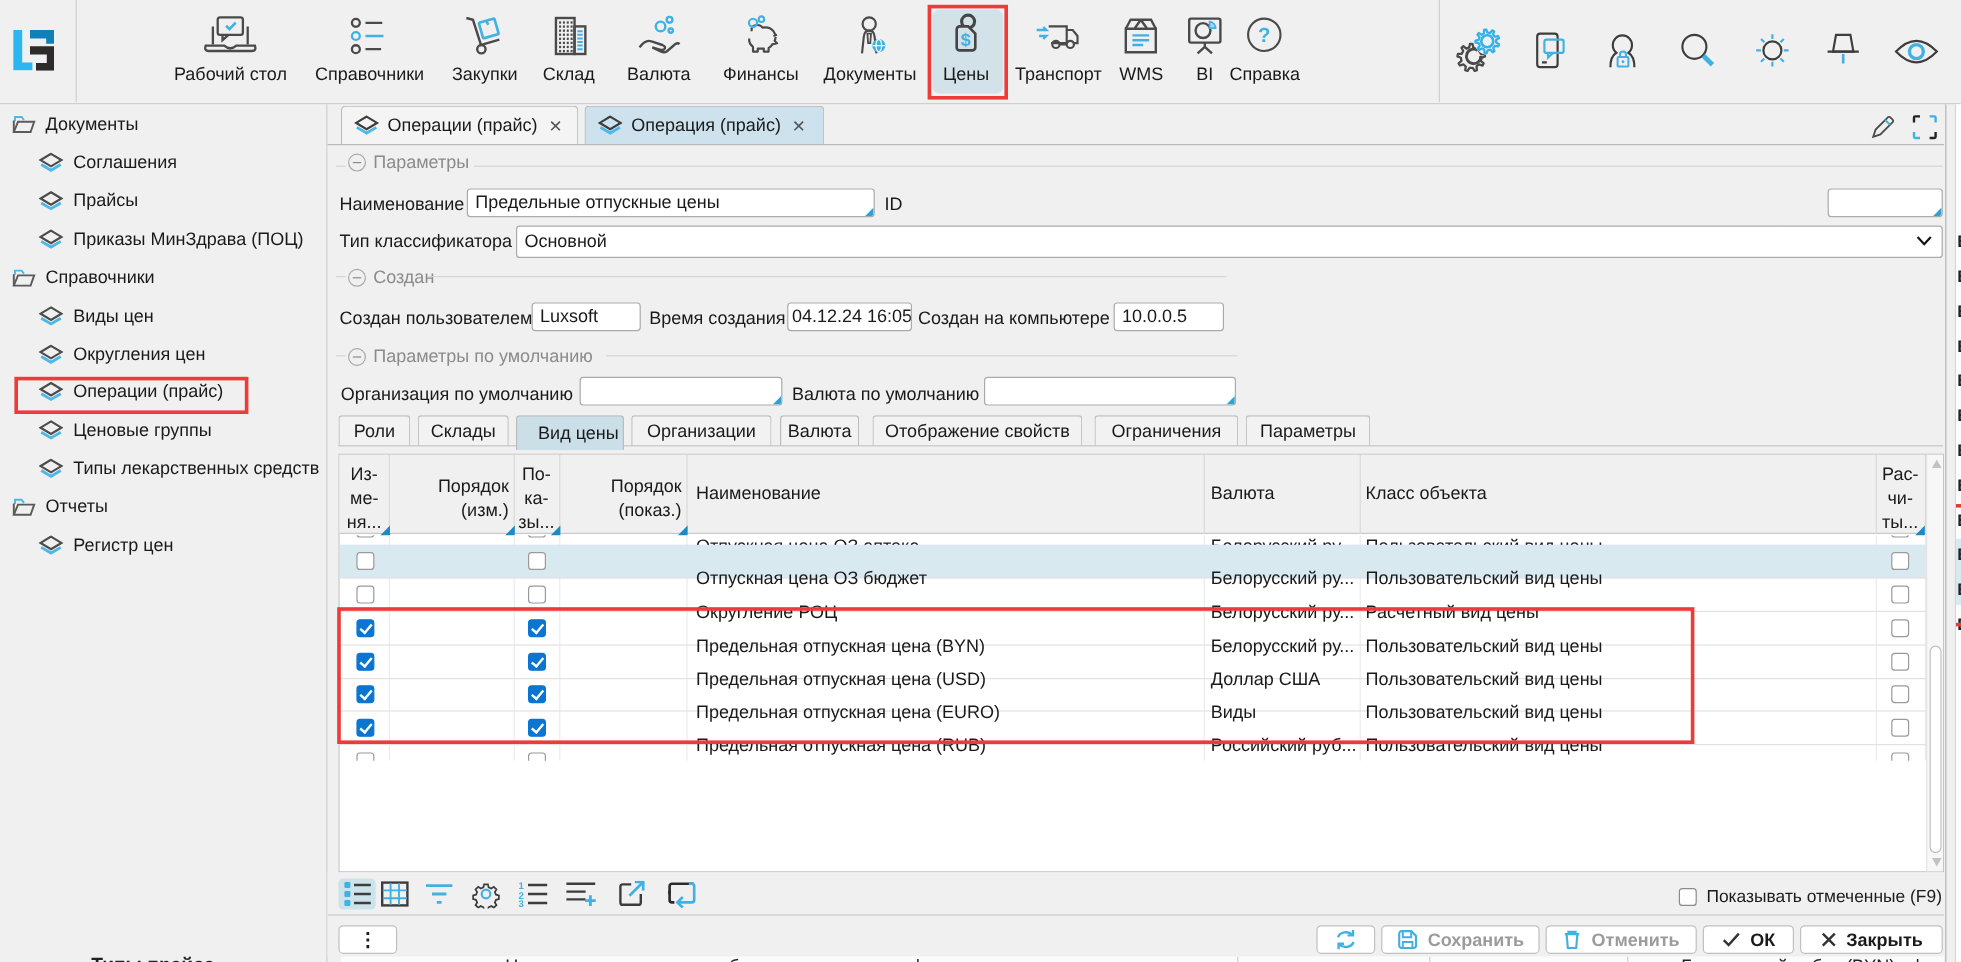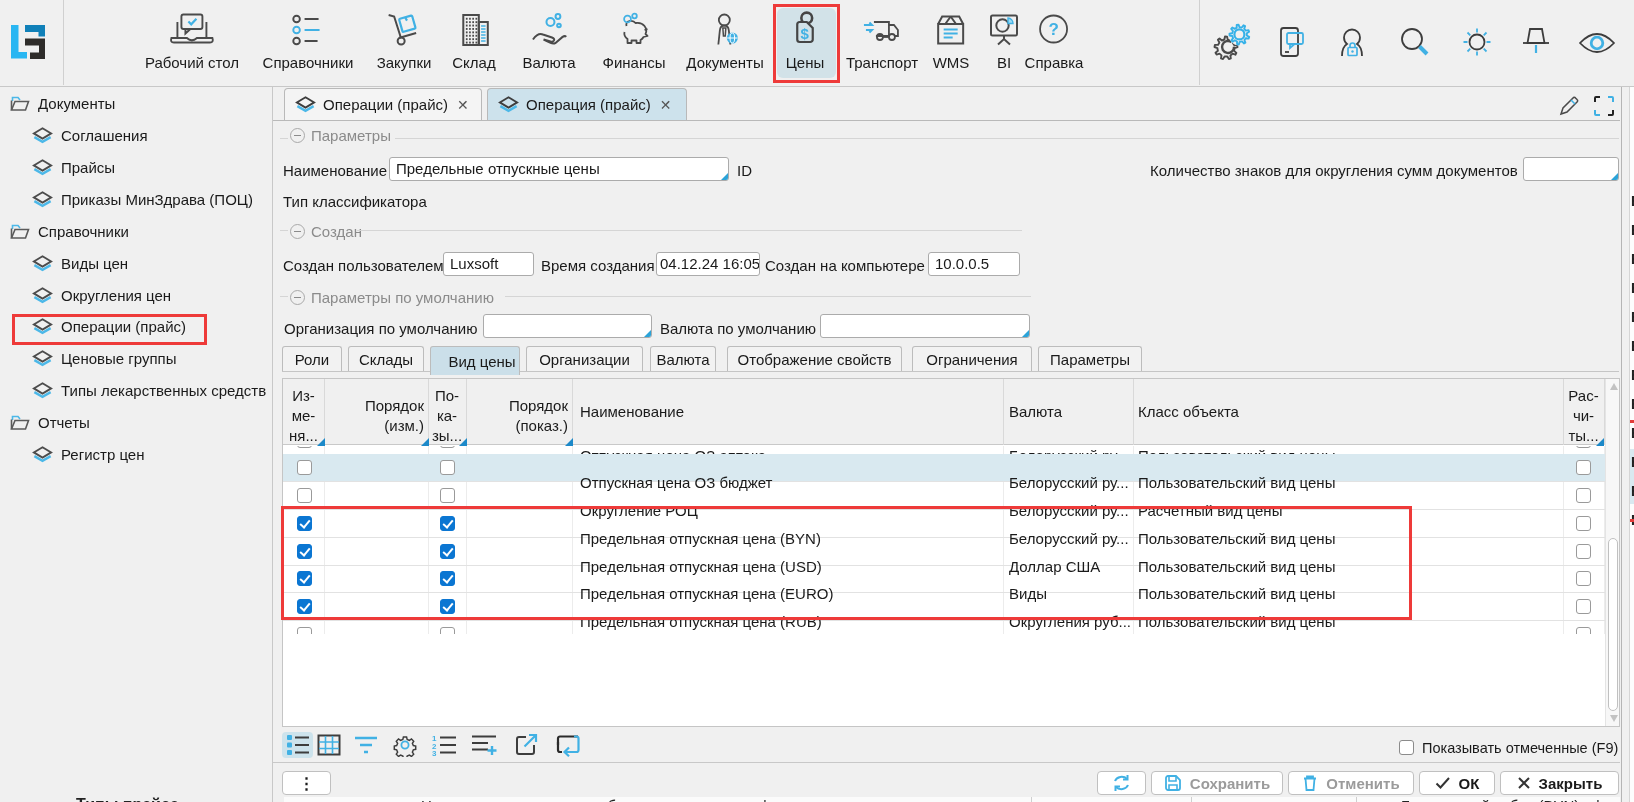--- a/index.html
+++ b/index.html
@@ -404,23 +404,27 @@
  </g>
 </svg>
 <div id="ptabline"></div>
 
 <div class="abs" style="left:7px;top:51px;width:8px;height:1px;background:#d5d5d5"></div>
     <div class="grp" style="left:17px;top:40px"><span class="minus"></span>Параметры</div>
 <div class="grpline" style="left:122px;top:51px;width:1224px"></div>
 <div class="flabel" style="left:10px;top:75px">Наименование</div>
 <div class="finput bluecorner" style="left:116px;top:70px;width:340px">Предельные отпускные цены</div>
 <div class="flabel" style="left:464px;top:75px">ID</div>
-<div class="flabel" style="left:877px;top:75px">Количество знаков для округления сумм документов</div>
 <div class="finput bluecorner" style="left:1250px;top:70px;width:96px"></div>
 <div class="flabel" style="left:10px;top:106px">Тип классификатора</div>
+<div class="finput" style="left:157px;top:101px;width:1189px;height:27px;line-height:25px">Основной
+<svg class="abs" style="right:8px;top:7px" width="13" height="9" viewBox="0 0 13 9">
+        <path d="M1 1.5 L6.5 7.5 L12 1.5" fill="none" stroke="#111" stroke-width="1.8"></path>
+      </svg>
+</div>
 
 <div class="abs" style="left:7px;top:143px;width:8px;height:1px;background:#d5d5d5"></div>
     <div class="grp" style="left:17px;top:136px"><span class="minus"></span>Создан</div>
 <div class="grpline" style="left:84px;top:143px;width:665px"></div>
 <div class="flabel" style="left:10px;top:170px">Создан пользователем</div>
 <div class="finput" style="left:170px;top:165px;width:91px">Luxsoft</div>
 <div class="flabel" style="left:268px;top:170px">Время создания</div>
 <div class="finput" style="left:383px;top:165px;width:104px;padding:0 3px">04.12.24 16:05</div>
 <div class="flabel" style="left:492px;top:170px">Создан на компьютере</div>
 <div class="finput" style="left:655px;top:165px;width:92px">10.0.0.5</div>
@@ -522,21 +526,21 @@
           <span class="cb on" style="left:157px"></span>
   <span class="ct" style="left:297px">Предельная отпускная цена (EURO)</span>
   <span class="ct" style="left:726px">Виды</span>
   <span class="ct" style="left:855px">Пользовательский вид цены</span>
   <span class="cb" style="left:1293px"></span>
  </div>
  <div class="grow" style="top:147px">
   <span class="cb on" style="left:14px"></span>
           <span class="cb on" style="left:157px"></span>
   <span class="ct" style="left:297px">Предельная отпускная цена (RUB)</span>
-  <span class="ct" style="left:726px">Округления руб...</span>
+  <span class="ct" style="left:726px">Российский руб...</span>
   <span class="ct" style="left:855px">Пользовательский вид цены</span>
   <span class="cb" style="left:1293px"></span>
  </div>
  <div class="grow" style="top:175px;border-bottom:none">
   <span class="cb" style="left:14px"></span>
           <span class="cb" style="left:157px"></span>
   <span class="cb" style="left:1293px"></span>
  </div>
 </div>
 <div id="gsb">

